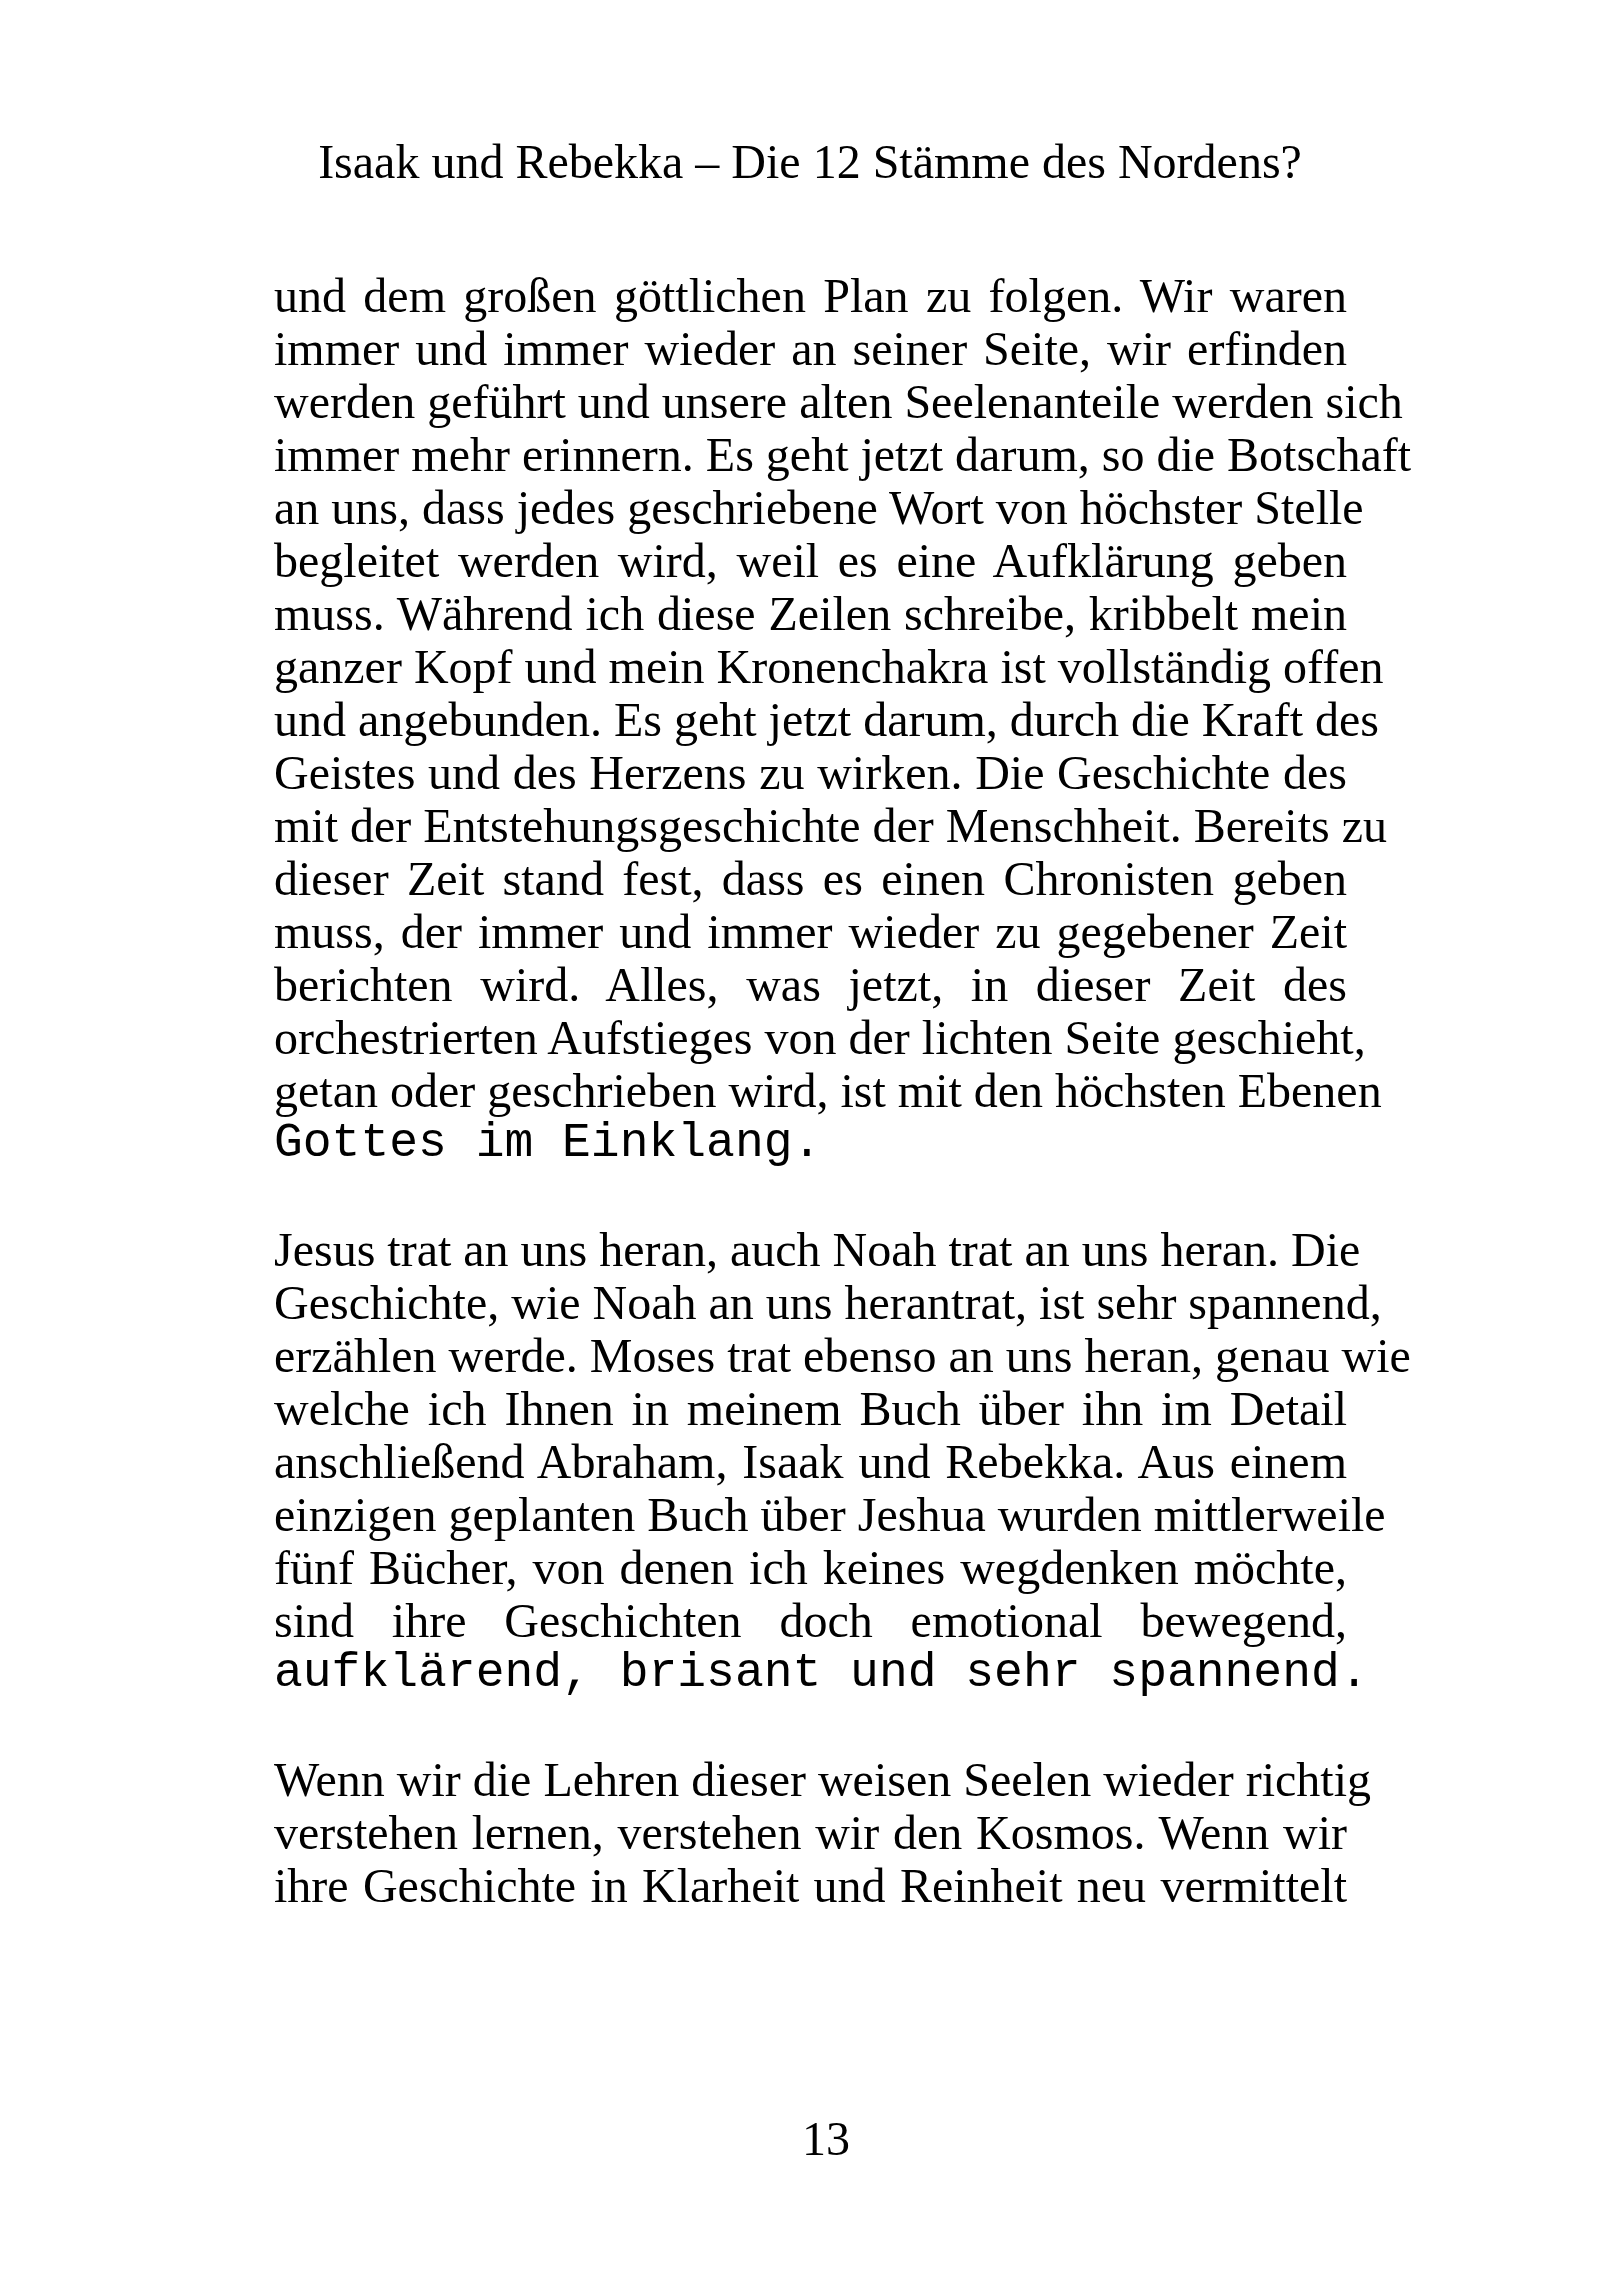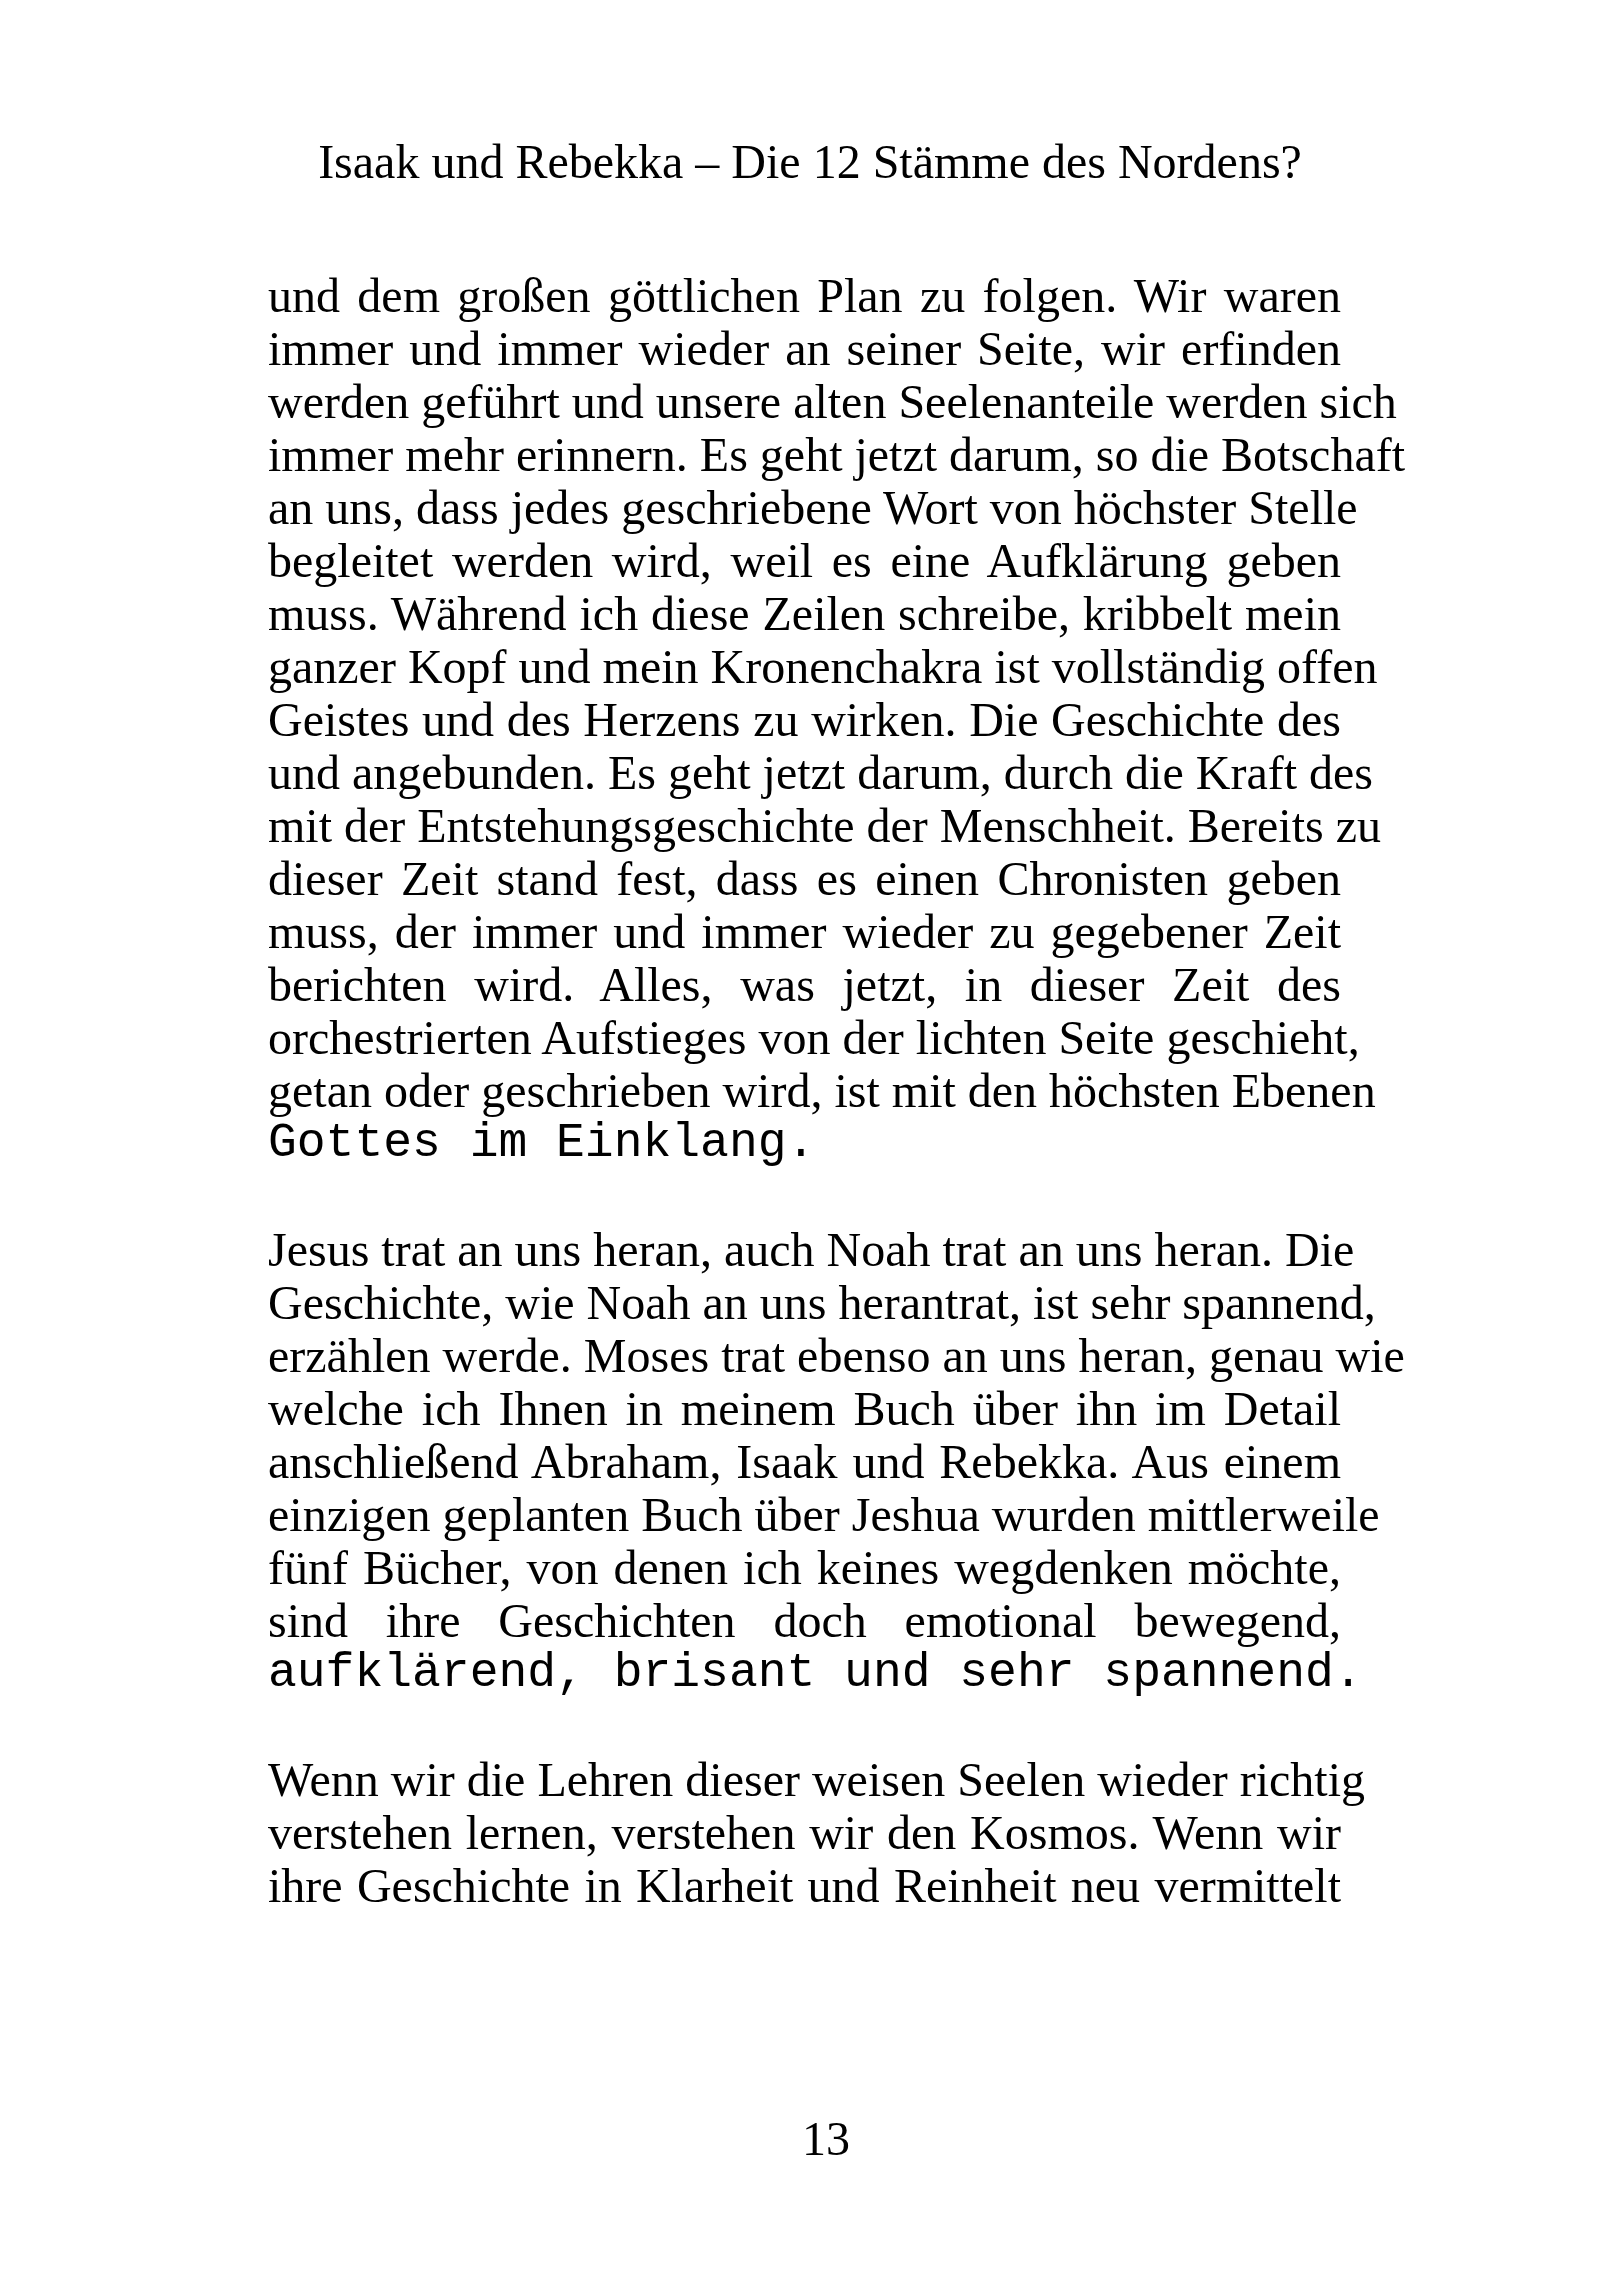--- a/index.html
+++ b/index.html
@@ -27,21 +27,21 @@
       top: 134px;
       left: 0;
       width: 1620px;
       text-align: center;
       font-size: 48px;
       line-height: 56px;
       white-space: nowrap;
     }
     .body-text {
       position: absolute;
-      left: 268px;
+      left: 274px;
       top: 269px;
       width: 1073px;
       font-size: 48px;
       line-height: 53px;
     }
     .para {
       margin: 0 0 53px 0;
     }
     .line {
       display: block;
@@ -76,22 +76,22 @@
 
     <div class="para">
       <span class="line">und dem großen göttlichen Plan zu folgen. Wir waren</span>
       <span class="line">immer und immer wieder an seiner Seite, wir erfinden</span>
       <span class="line">werden geführt und unsere alten Seelenanteile werden sich</span>
       <span class="line">immer mehr erinnern. Es geht jetzt darum, so die Botschaft</span>
       <span class="line">an uns, dass jedes geschriebene Wort von höchster Stelle</span>
       <span class="line">begleitet werden wird, weil es eine Aufklärung geben</span>
       <span class="line">muss. Während ich diese Zeilen schreibe, kribbelt mein</span>
       <span class="line">ganzer Kopf und mein Kronenchakra ist vollständig offen</span>
+      <span class="line">und angebunden. Es geht jetzt darum, durch die Kraft des</span>
       <span class="line">Geistes und des Herzens zu wirken. Die Geschichte des</span>
-      <span class="line">und angebunden. Es geht jetzt darum, durch die Kraft des</span>
       <span class="line">mit der Entstehungsgeschichte der Menschheit. Bereits zu</span>
       <span class="line">dieser Zeit stand fest, dass es einen Chronisten geben</span>
       <span class="line">muss, der immer und immer wieder zu gegebener Zeit</span>
       <span class="line">berichten wird. Alles, was jetzt, in dieser Zeit des</span>
       <span class="line">orchestrierten Aufstieges von der lichten Seite geschieht,</span>
       <span class="line">getan oder geschrieben wird, ist mit den höchsten Ebenen</span>
       <span class="line last">Gottes im Einklang.</span>
     </div>
 
     <div class="para">

